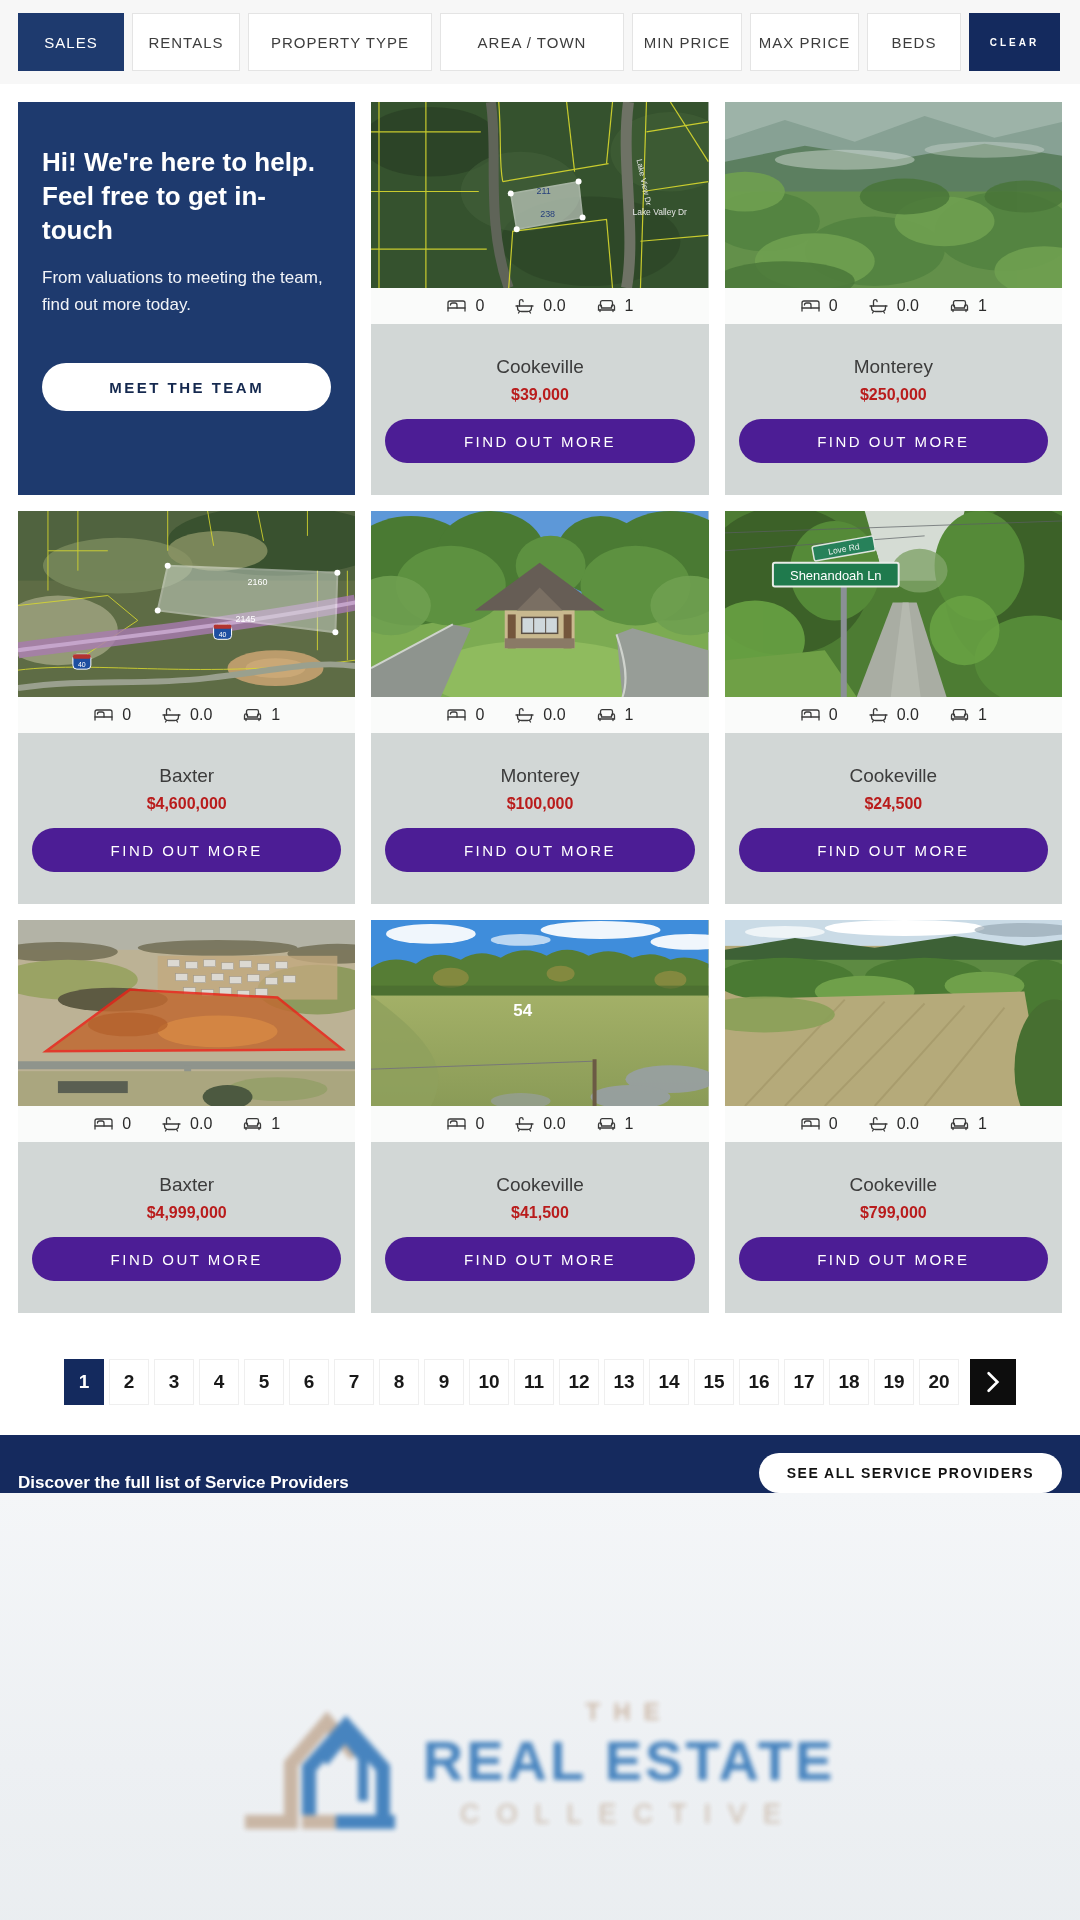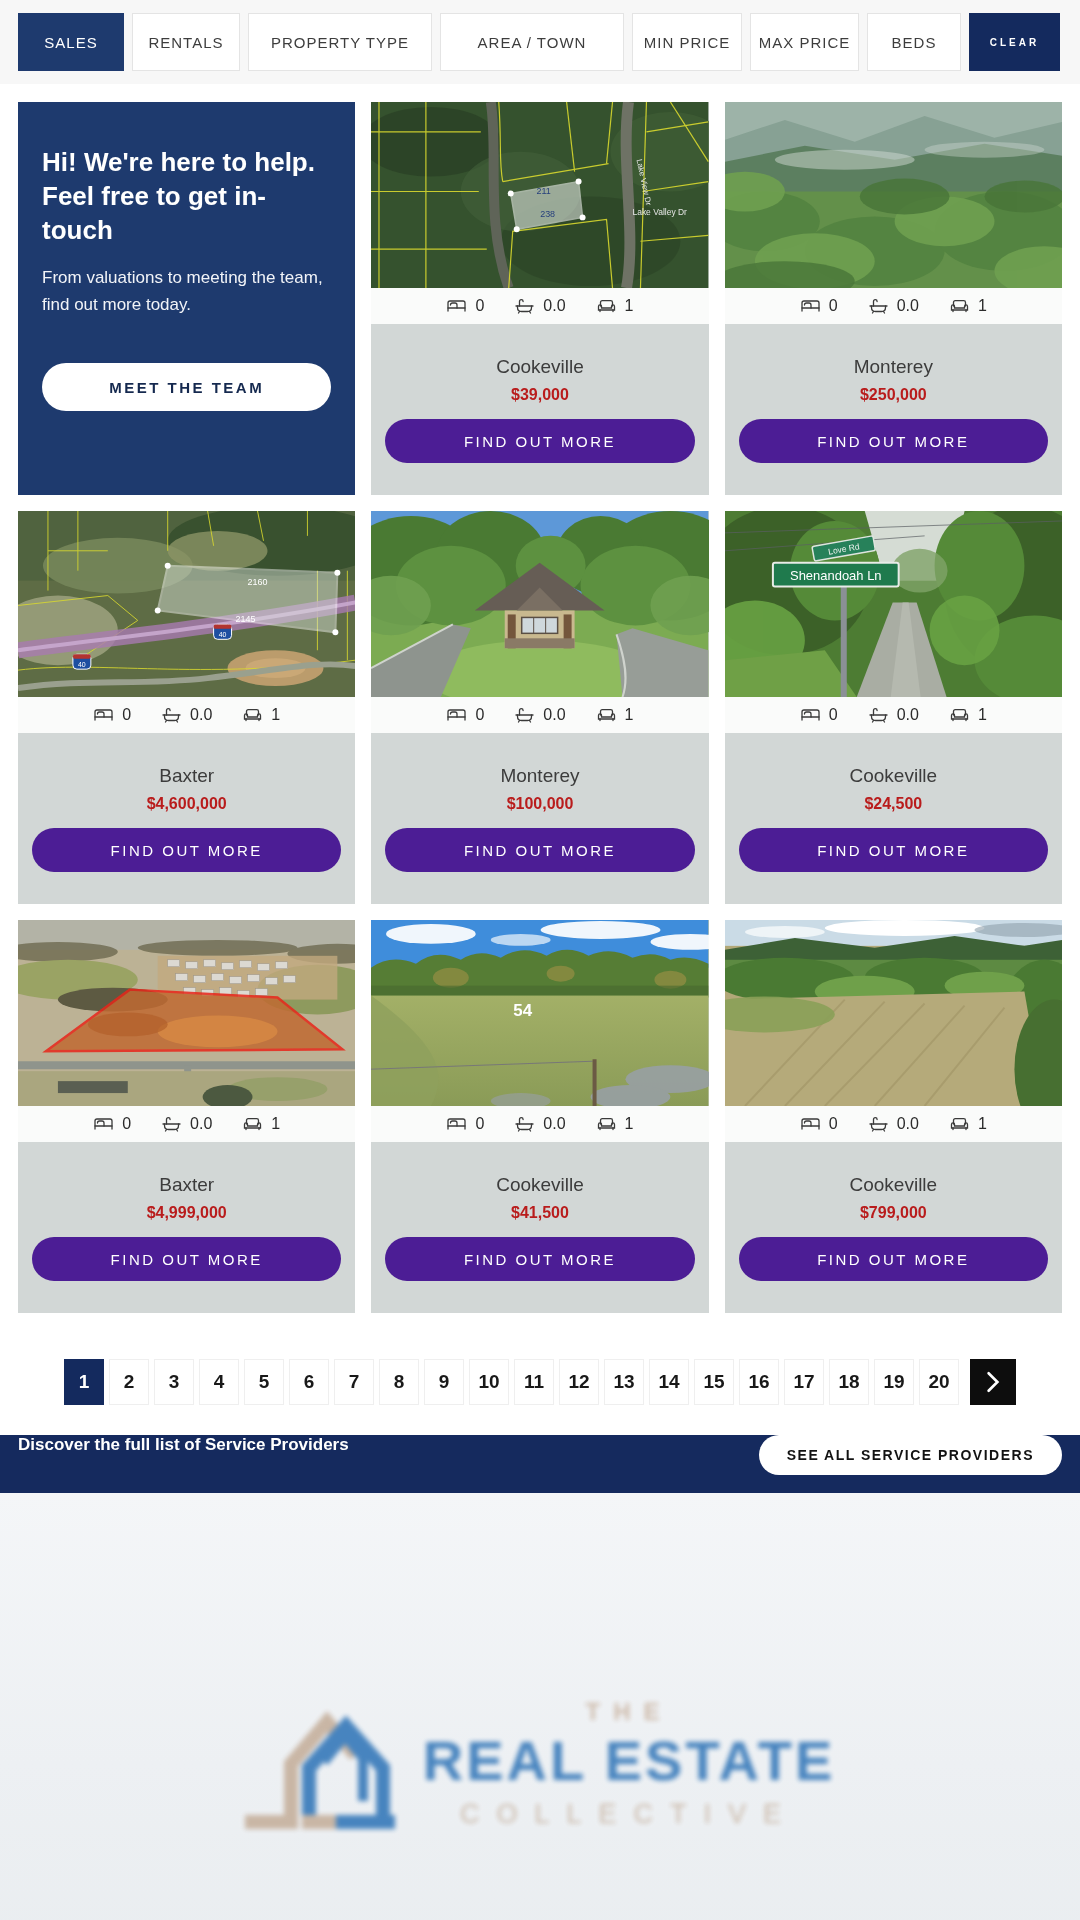--- a/index.html
+++ b/index.html
@@ -41,21 +41,21 @@
 
   
   .pagination { display:flex; align-items:center; justify-content:center; gap:5px; padding:28px 0 30px; background:#fff; }
   .page { width:40px; height:46px; background:#fff; border:1px solid #efefef; display:flex; align-items:center;
           justify-content:center; font-weight:bold; font-size:19px; color:#191919; cursor:pointer; }
   .page.active { background:#142a5e; border-color:#142a5e; color:#fff; }
   .page-next { width:46px; height:46px; background:#0d0d0d; display:flex; align-items:center; justify-content:center;
                margin-left:6px; cursor:pointer; }
 
   
-  .banner { background:#152a5e; height:58px; display:flex; align-items:flex-start; justify-content:space-between; padding:0 18px; }
+  .banner { background:#152a5e; height:58px; display:flex; align-items:flex-end; justify-content:space-between; padding:0 18px; }
   .banner-text { color:#fff; font-weight:bold; font-size:17px; }
   .banner-btn { background:#fff; color:#121212; border:none; border-radius:21px; height:40px; padding:0 28px;
                 font-weight:bold; font-size:14px; letter-spacing:1.5px; cursor:pointer; font-family:"Liberation Sans",sans-serif; }
 
   
   .footer { height:600px; background:linear-gradient(180deg,#f4f6f8 0%,#edf0f3 45%,#e7ebee 100%);
             display:flex; justify-content:center; align-items:flex-start; }
   .logo-wrap { margin-top:205px; display:flex; align-items:center; gap:28px; filter:blur(2.6px); opacity:.96; }
   .logo-text { text-align:center; }
   .logo-the { color:#cdb9a8; font-size:24px; font-weight:bold; letter-spacing:13px; margin-bottom:2px; }

